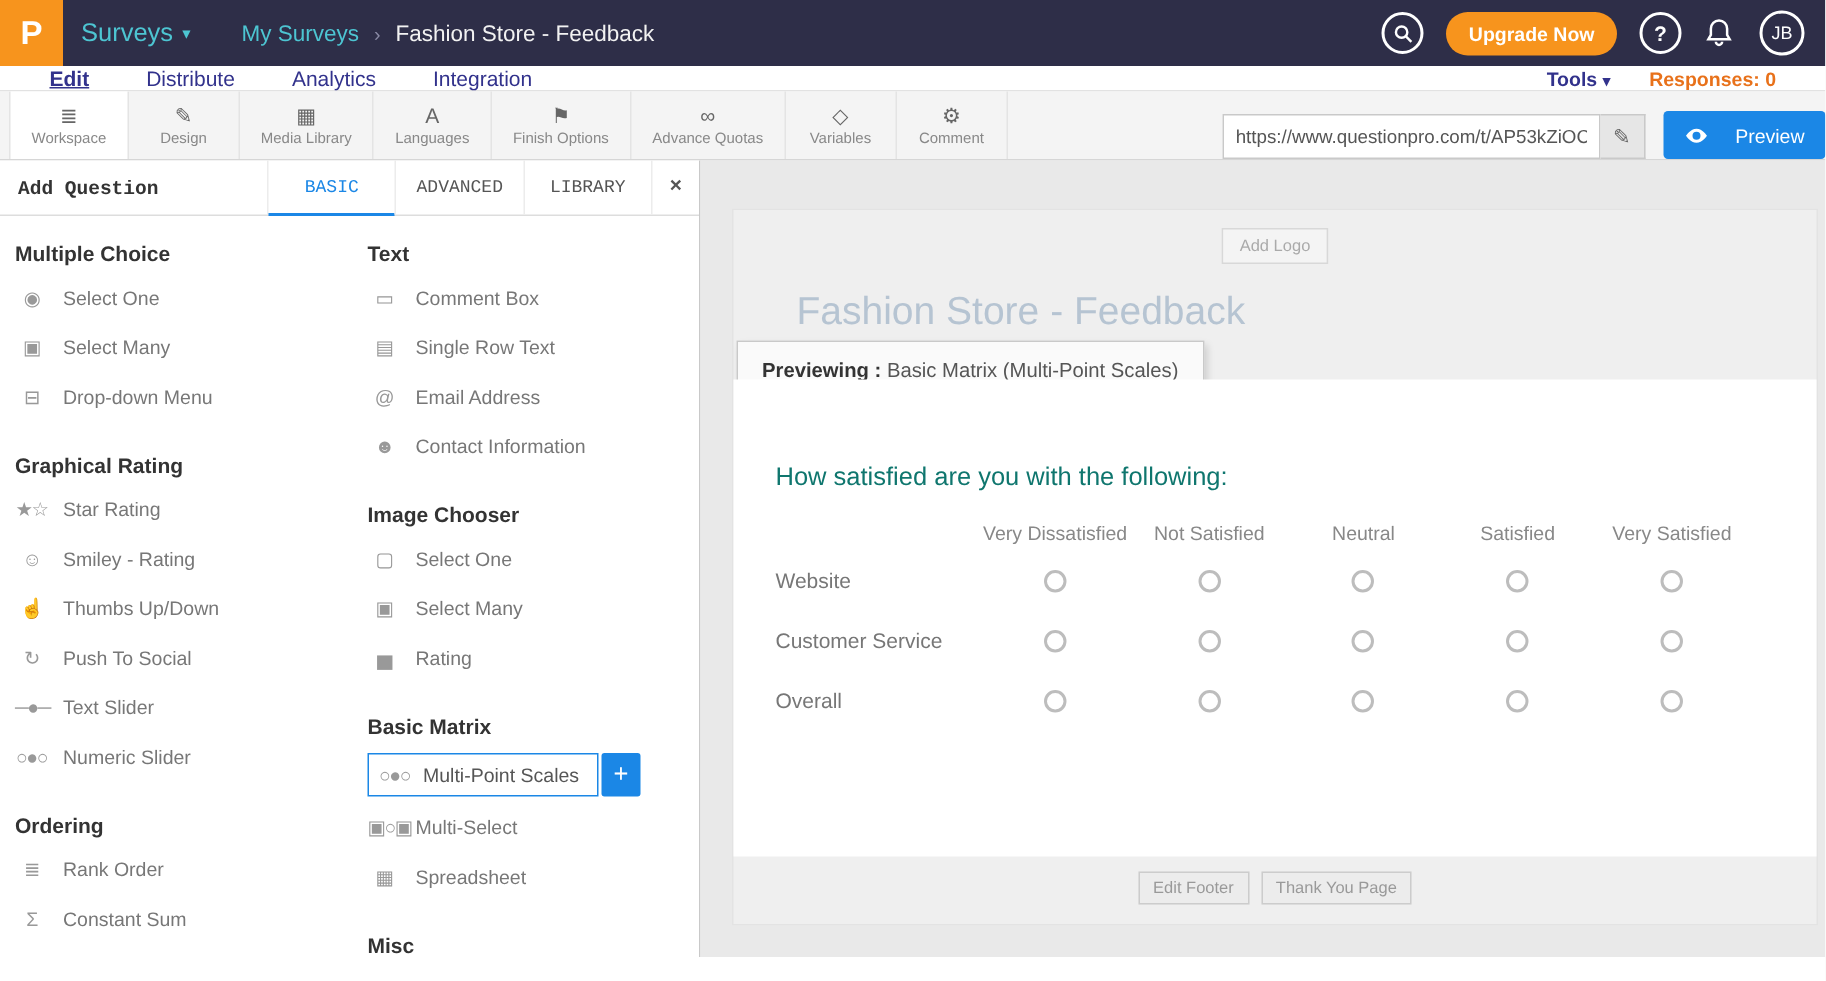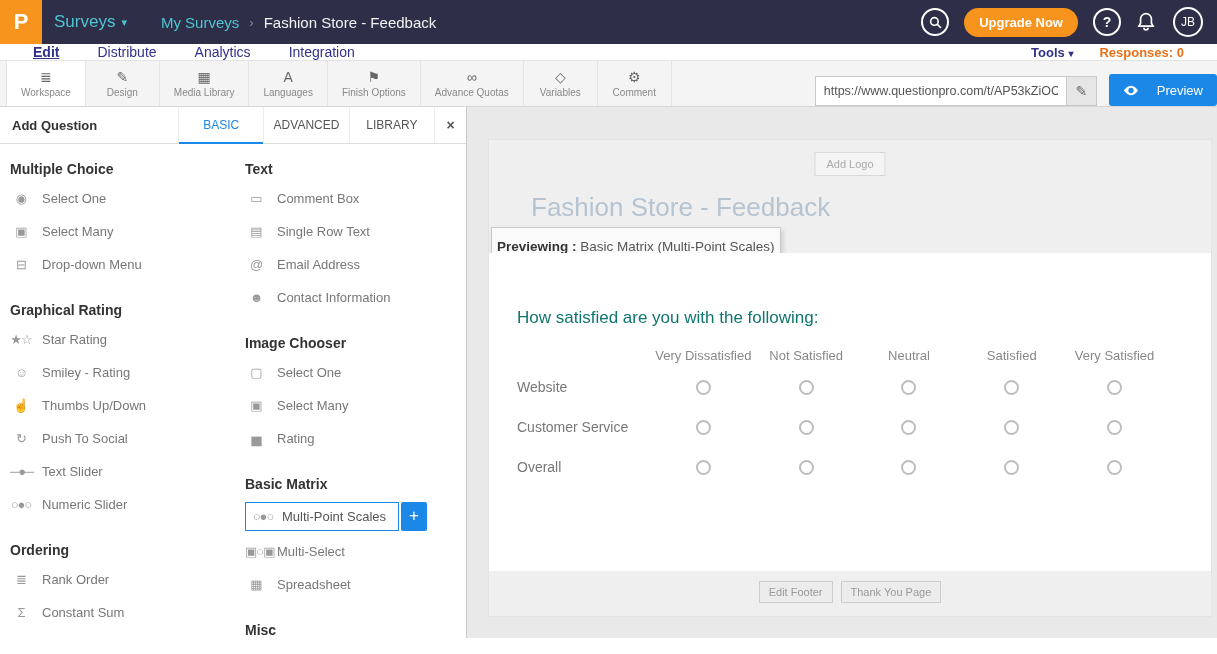--- a/index.html
+++ b/index.html
@@ -56,21 +56,21 @@
   .preview-btn { height:32px; background:#1b87e6; color:#fff; border:none; border-radius:3px;
                  font-size:13px; padding:0 14px; display:flex; align-items:center; gap:18px;
                  cursor:pointer; font-family:"Liberation Sans", sans-serif; }
 
   
   .content { display:flex; height:531px; }
 
   
   .panel { width:467px; background:#fff; border-right:1px solid #c9c9c9;
            display:flex; flex-direction:column; }
-  .panel-head { height:37px; border-bottom:1px solid #ddd; display:flex; align-items:stretch; flex:none; }
+  .panel-head { height:37px; border-bottom:1px solid #ddd; display:flex; align-items:stretch; flex:none;font-family:Liberation Mono, monospace; }
   .panel-title { width:178px; display:flex; align-items:center; padding-left:12px;
                  font-size:13px; font-weight:bold; color:#333; }
   .ptab { flex:1; display:flex; align-items:center; justify-content:center;
           font-size:12px; color:#555; border-left:1px solid #ececec; cursor:pointer; position:relative; }
   .ptab.active { color:#1b87e6; }
   .ptab.active::after { content:""; position:absolute; left:0; right:0; bottom:-1px; height:2px; background:#1b87e6; }
   .panel-close { width:32px; display:flex; align-items:center; justify-content:center;
                  color:#555; font-size:14px; font-weight:bold; border-left:1px solid #ececec; cursor:pointer; }
   .panel-body { display:flex; padding-left:10px; overflow:hidden; flex:1; }
   .pcol { width:235px; }
@@ -89,21 +89,21 @@
 
   
   .main { flex:1; background:#e9e9e9; position:relative; }
   .card { position:absolute; left:21px; top:32px; width:724px; height:478px;
           background:#efefef; border:1px solid #e3e3e3; }
   .add-logo { position:absolute; top:12px; left:50%; transform:translateX(-50%);
               font-size:11px; color:#aaa; background:#f4f4f4; border:1px solid #d8d8d8;
               padding:5px 11px; cursor:pointer; font-family:"Liberation Sans", sans-serif; }
   .survey-title { position:absolute; top:52px; left:42px; font-size:26px; color:#b6c4d2; font-weight:400; }
   .preview-pop { position:absolute; top:87px; left:2px; background:#fafafa; border:1px solid #c9c9c9;
-                 box-shadow:2px 3px 5px rgba(0,0,0,0.15); padding:11px 5px; font-size:13.5px; color:#555; }
+                 box-shadow:2px 3px 5px rgba(0,0,0,0.15); padding:11px 16px; font-size:13.5px; color:#555; }
   .preview-pop b { color:#333; }
   .white-panel { position:absolute; top:113px; left:0; right:0; bottom:45px; background:#fff; }
   .question { margin:55px 0 0 28px; font-size:17px; color:#0f766e; }
   .matrix { margin:20px 45px 0 28px; }
   .m-head { display:flex; align-items:center; margin-bottom:4px; }
   .m-label-col { width:135px; flex:none; }
   .m-col { flex:1; text-align:center; font-size:13px; color:#888; }
   .m-row { display:flex; align-items:center; height:40px; }
   .m-row-label { width:135px; flex:none; font-size:14px; color:#777; }
   .m-cell { flex:1; display:flex; justify-content:center; }

